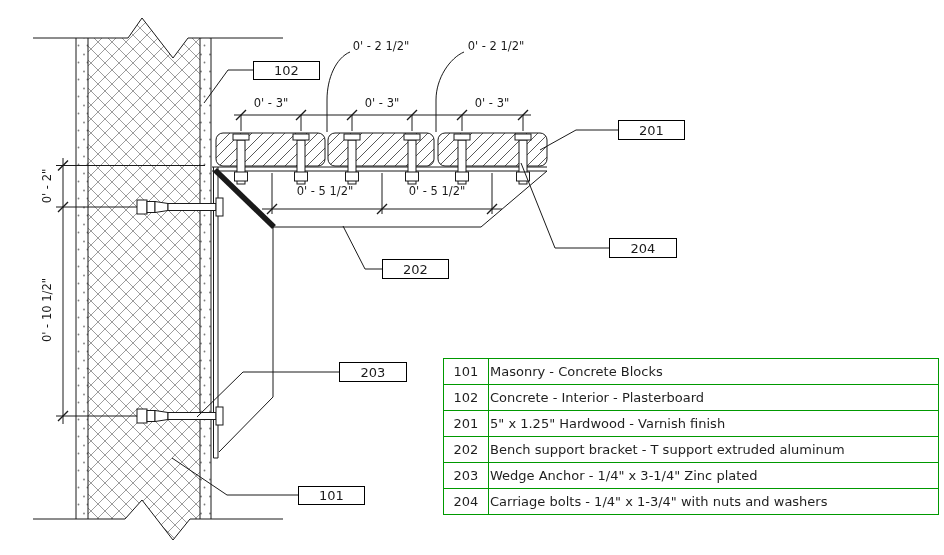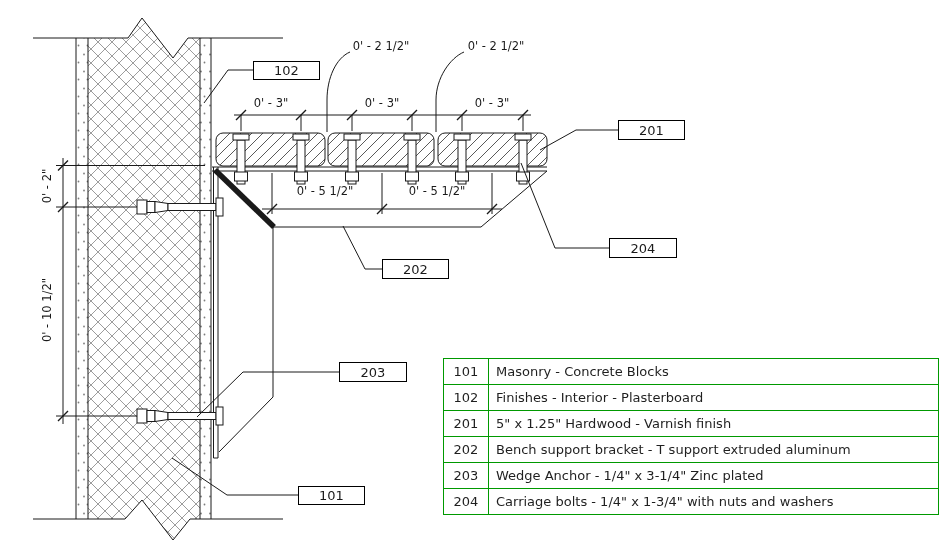--- a/index.html
+++ b/index.html
@@ -21,21 +21,21 @@
   table.legend{
     position:absolute;left:443px;top:358px;width:496px;
     border-collapse:collapse;background:#fff;
     font-size:13px;color:#1f1f1f;table-layout:fixed;
   }
   table.legend td{
     border:1px solid var(--legend-border,#009900);
     height:25px;padding:0;vertical-align:middle;
   }
   table.legend td.code{width:44px;text-align:center;}
-  table.legend td.desc{padding-left:7px;}
+  table.legend td.desc{padding-left:1px;}
 </style>
 </head>
 <body>
 
 <div class="canvas">
 
   <svg width="944" height="555" viewBox="0 0 944 555">
     <defs>
       <pattern id="mh" width="14" height="14" patternUnits="userSpaceOnUse">
         <rect width="14" height="14" fill="#ffffff"></rect>
@@ -187,21 +187,21 @@
   <div class="callout" style="left:298px;top:486px;width:67px;height:19px">101</div>
 
   <table class="legend">
     <tbody>
         <tr>
           <td class="code">101</td>
           <td class="desc">Masonry - Concrete Blocks</td>
         </tr>
         <tr>
           <td class="code">102</td>
-          <td class="desc">Finishes - Interior - Plasterboard</td>
+          <td class="desc">Concrete - Interior - Plasterboard</td>
         </tr>
         <tr>
           <td class="code">201</td>
           <td class="desc">5" x 1.25" Hardwood - Varnish finish</td>
         </tr>
         <tr>
           <td class="code">202</td>
           <td class="desc">Bench support bracket - T support extruded aluminum</td>
         </tr>
         <tr>

